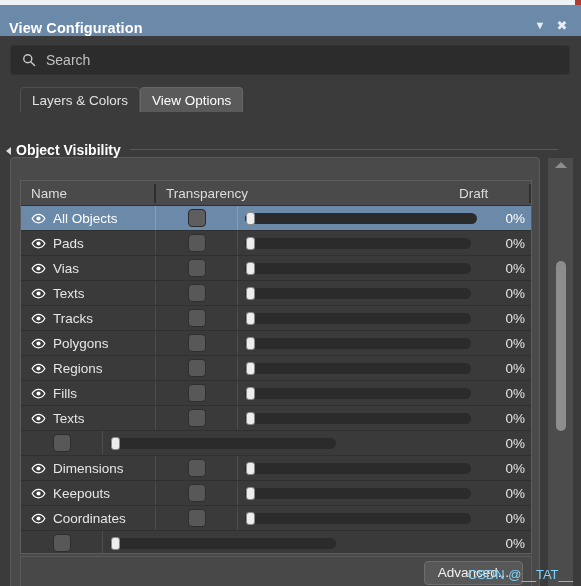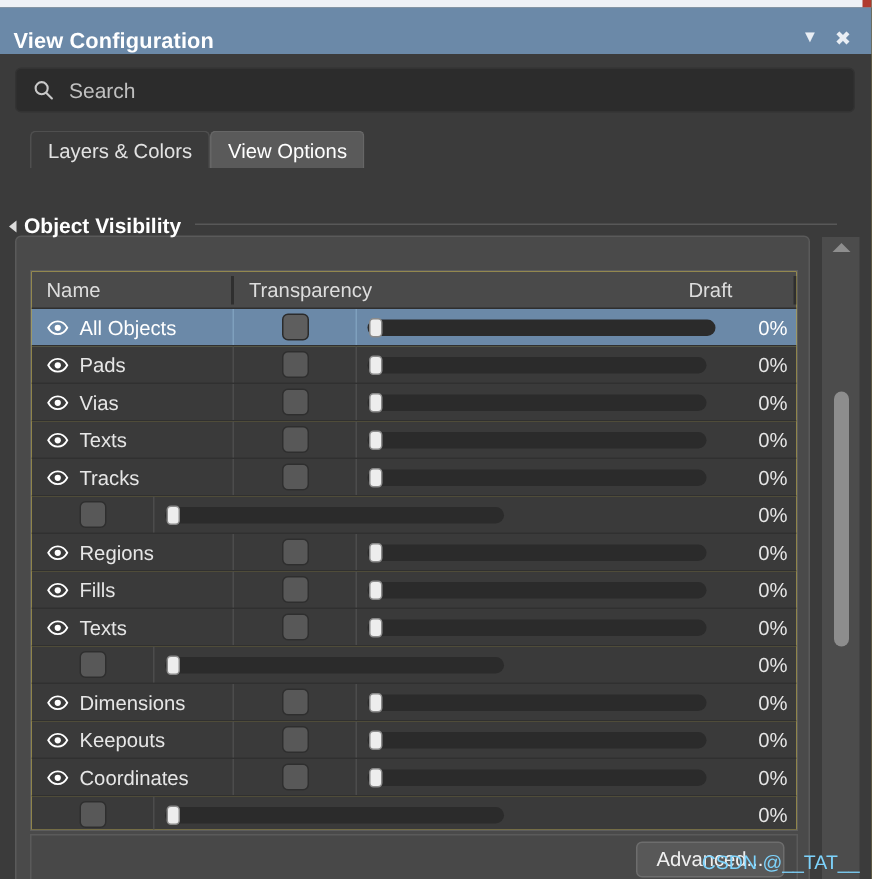--- a/index.html
+++ b/index.html
@@ -508,20 +508,27 @@
               </div>
               <div class="cell-trans">
                 <span class="slider" style="width: 226px;">
                   <span class="slider-track"></span>
                   <span class="slider-thumb"></span>
                 </span>
                 <span class="pct">0%</span>
               </div>
             </div>
             <div class="trow">
+              <div class="cell-name">
+                <span class="eye-icon"><svg viewBox="0 0 18 18" width="15" height="15" fill="none" stroke="currentColor" stroke-width="1.5">
+                    <path d="M1.4 9C3.2 5.6 6 3.9 9 3.9s5.8 1.7 7.6 5.1c-1.8 3.4-4.6 5.1-7.6 5.1S3.2 12.4 1.4 9Z"></path>
+                    <circle cx="9" cy="9" r="2.5" fill="currentColor" stroke="none"></circle>
+                  </svg></span>
+                <span class="name-label">Polygons</span>
+              </div>
               <div class="cell-draft">
                 <span class="chk"></span>
               </div>
               <div class="cell-trans">
                 <span class="slider" style="width: 226px;">
                   <span class="slider-track"></span>
                   <span class="slider-thumb"></span>
                 </span>
                 <span class="pct">0%</span>
               </div>

